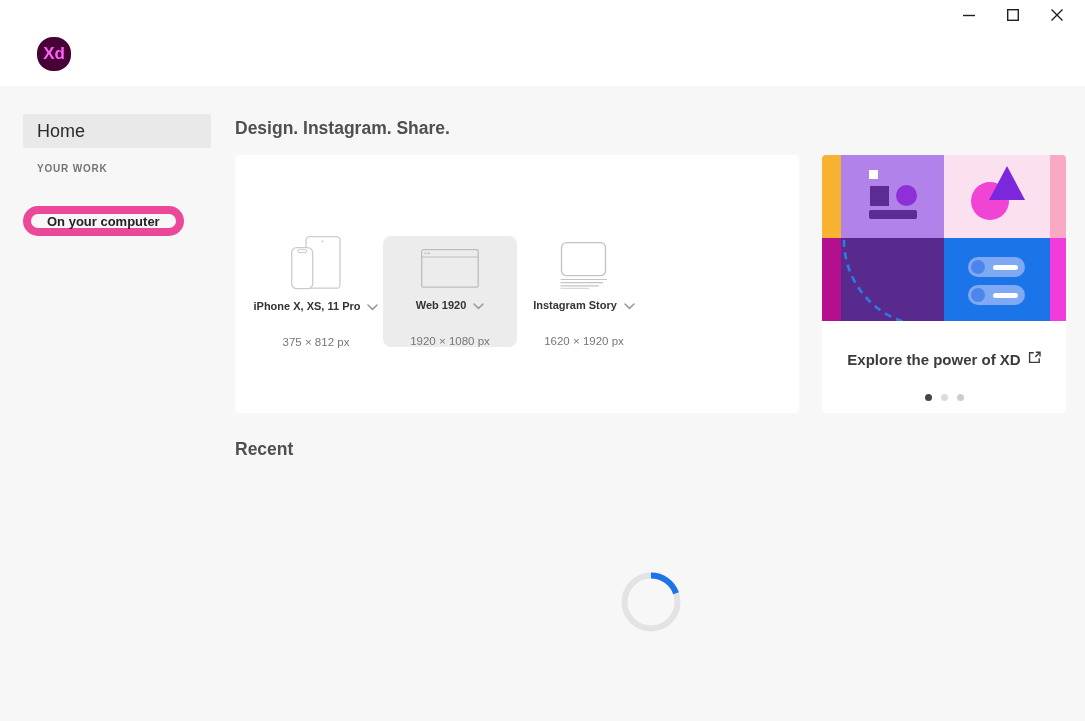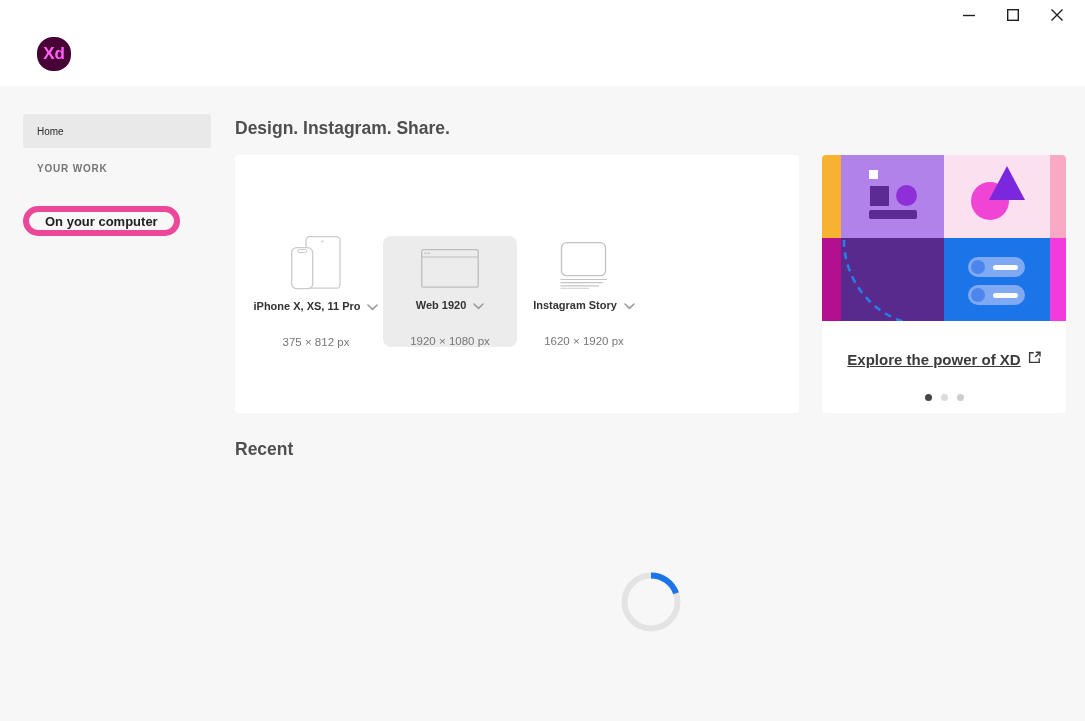--- a/index.html
+++ b/index.html
@@ -30,29 +30,29 @@
     width:44px; height:30px; display:flex; align-items:center; justify-content:center;
     cursor:pointer;
   }
   .win-btn svg { display:block; }
 
   
   .sidebar-item-home {
     position:absolute; left:23px; top:114px; width:188px; height:34px;
     background:#e9e9e9; border-radius:2px;
     display:flex; align-items:center; padding-left:14px;
-    font-size:10px; color:#2b2b2b; cursor:pointer;
+    font-size:18px; color:#2b2b2b; cursor:pointer;
   }
   .sidebar-section {
     position:absolute; left:37px; top:163px;
     font-size:10px; color:#757575; letter-spacing:0.8px; font-weight:bold;
   }
   .computer-btn {
     position:absolute; left:23px; top:206px; height:30px;
-    border:6px solid #ec4899; border-radius:15px; background:transparent;
+    border:8px solid #ec4899; border-radius:15px; background:transparent;
     padding:0 16px; font-family:inherit;
     font-size:13px; font-weight:bold; color:#222; cursor:pointer;
     display:flex; align-items:center;
   }
 
   
   .main-heading {
     position:absolute; left:235px; top:118px;
     font-size:17.5px; font-weight:bold; color:#4f4f4f;
   }
@@ -129,21 +129,21 @@
     position:absolute; left:25px; top:7.5px; width:25px; height:5px;
     border-radius:2.5px; background:#ffffff;
   }
   .pill-1 { top:102px; } .pill-2 { top:130px; }
 
   .promo-title-row {
     position:absolute; left:0; top:195px; width:244px;
     display:flex; align-items:center; justify-content:center; gap:7px;
     cursor:pointer;
   }
-  .promo-title { font-size:15px; font-weight:bold; color:#3b3b3b;text-decoration:underline; }
+  .promo-title { font-size:15px; font-weight:bold; color:#3b3b3b; }
   .promo-dots {
     position:absolute; left:0; top:239px; width:244px;
     display:flex; align-items:center; justify-content:center; gap:9px;
   }
   .dot { width:7px; height:7px; border-radius:50%; cursor:pointer; }
   .dot-0 { background:#454545; }
   .dot-1 { background:#dcdcdc; }
   .dot-2 { background:#cdcdcd; }
 
   

